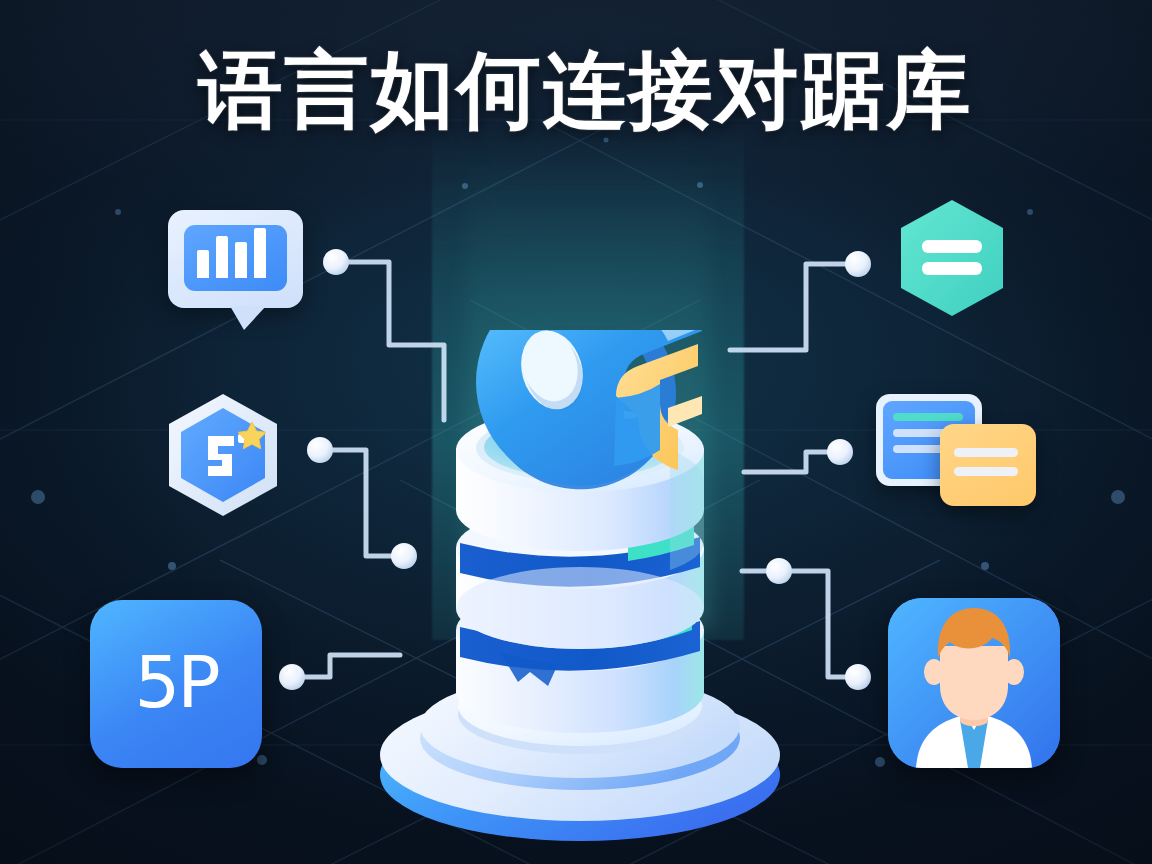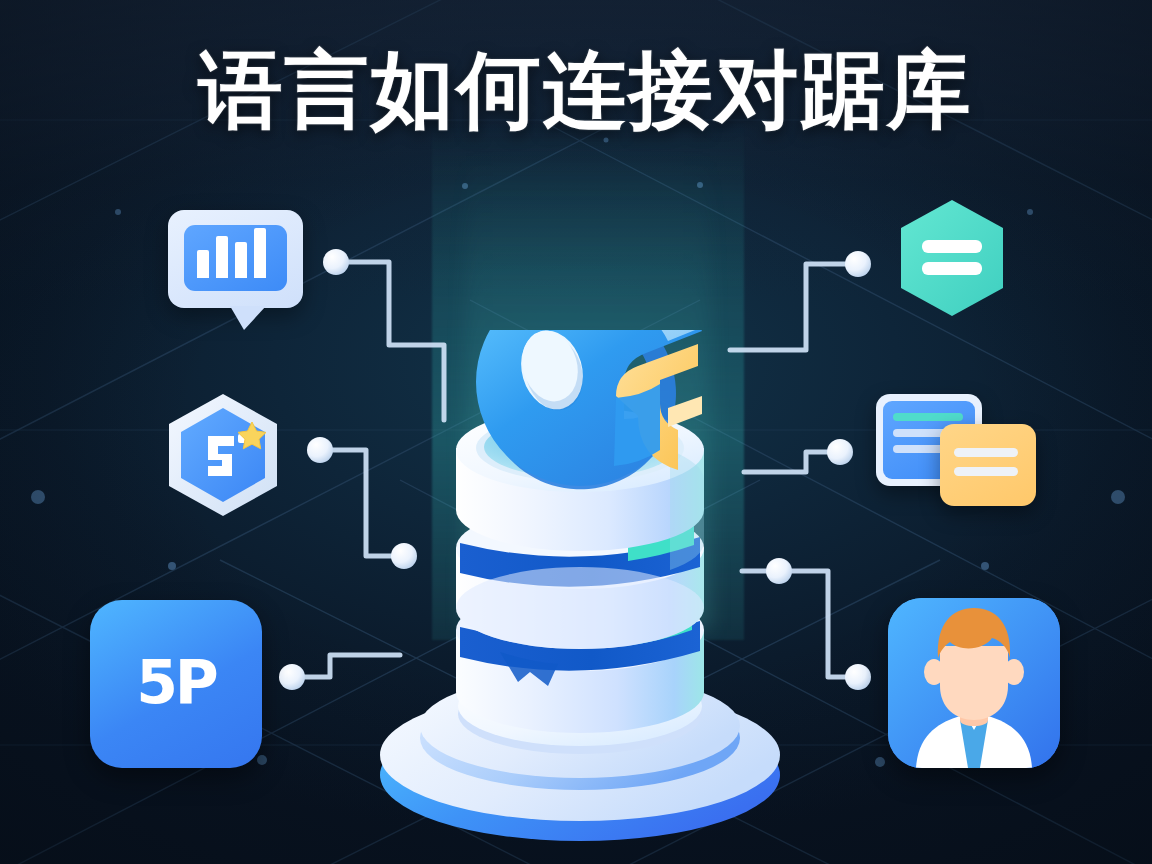--- a/index.html
+++ b/index.html
@@ -80,21 +80,21 @@
 
   
   .tile-5p{
     position:absolute;left:90px;top:600px;width:172px;height:168px;
     border-radius:32px;
     background:linear-gradient(150deg,#4fb6ff 0%,#3b86f5 55%,#3576ef 100%);
     box-shadow:0 10px 26px rgba(0,0,0,.42);
     display:flex;align-items:center;justify-content:center;
   }
   .tile-5p-label{
-    color:#fff;font-size:60px;font-weight:bold;line-height:1;
+    color:#fff;font-size:72px;font-weight:normal;line-height:1;
     letter-spacing:-3px;font-family:"DejaVu Sans","Liberation Sans",sans-serif;
     margin-top:-4px;
   }
 
   
   .cards-stack{position:absolute;left:876px;top:394px;width:160px;height:112px;}
   .card-back{
     position:absolute;left:0;top:0;width:106px;height:92px;border-radius:14px;
     background:#e8f1fe;box-shadow:0 8px 20px rgba(0,0,0,.38);
   }

